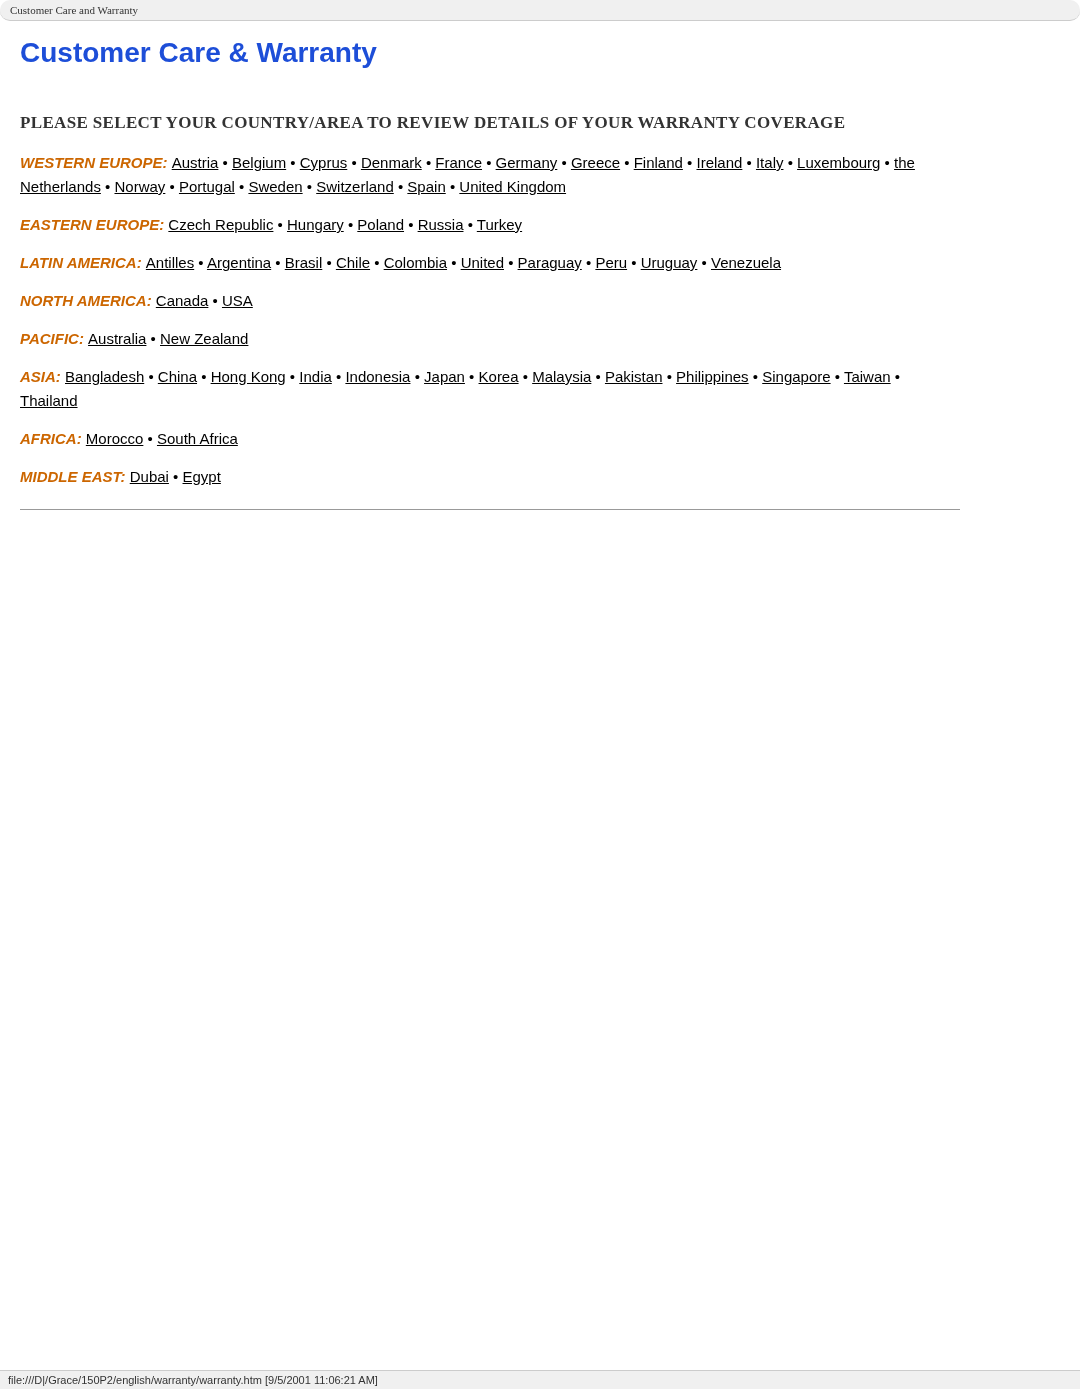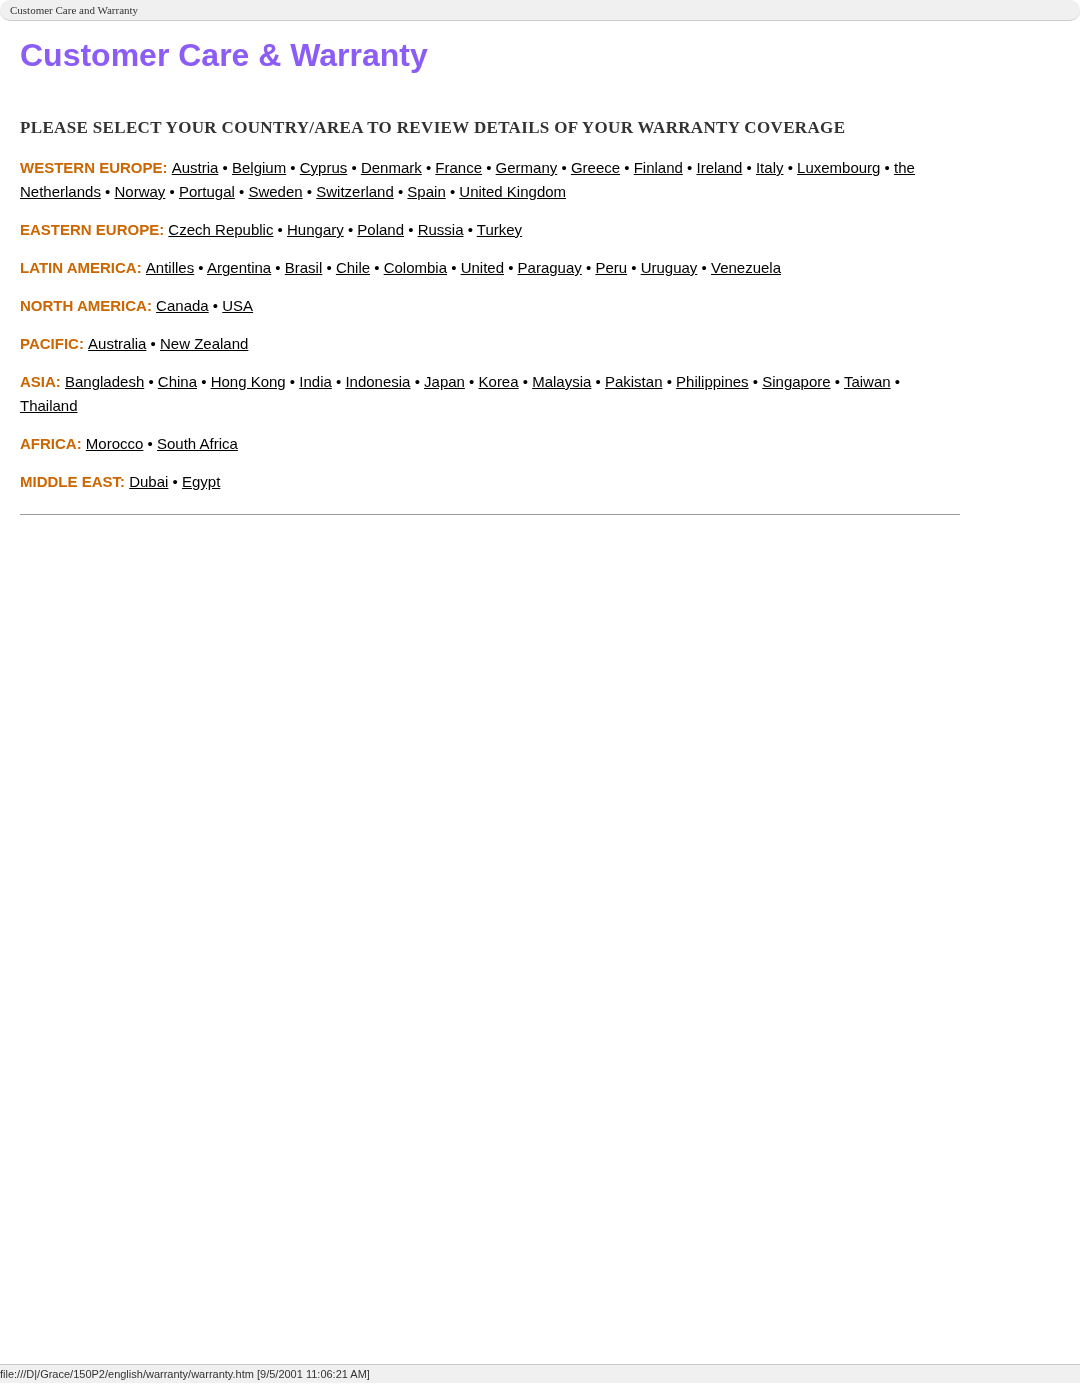--- a/index.html
+++ b/index.html
@@ -16,23 +16,23 @@
       padding: 4px 10px;
       border-bottom: 1px solid #ccc;
       background: #f0f0f0;
       border-radius: 10px;
     }
     #main-content {
       padding: 16px 20px 60px 20px;
       max-width: 980px;
     }
     h1 {
-      font-size: 32px;
+      font-size: 28px;
       font-weight: bold;
-      color: #8b5cf6;
+      color: #1d4ed8;
       margin-bottom: 18px;
       font-family: Arial, sans-serif;
     }
     .subtitle {
       font-size: 17px;
       font-weight: bold;
       color: #333;
       margin-bottom: 18px;
       font-family: Liberation Serif, serif;
       text-transform: uppercase;
@@ -42,39 +42,40 @@
     .region-block {
       margin-bottom: 14px;
       font-size: 15px;
       line-height: 1.6;
       font-family: Arial, sans-serif;
     }
     .region-label {
       color: #cc6600;
       font-weight: bold;
       font-size: 15px;
+      font-style: italic;
     }
     .region-block a {
       color: #000000;
       text-decoration: underline;
     }
     .separator {
       border: none;
       border-top: 1px solid #999;
       margin-top: 20px;
       margin-bottom: 0;
     }
     #status-bar {
       position: fixed;
-      bottom: 14px;
+      bottom: 8px;
       left: 0;
       right: 0;
       font-size: 11px;
       color: #333;
-      padding: 3px 0;
+      padding: 3px 8px;
       background: #f0f0f0;
       border-top: 1px solid #ccc;
       font-family: Arial, sans-serif;
       margin-top: 16px;
     }
   </style>
 </head>
 <body>
 
 <div id="browser-tab">

